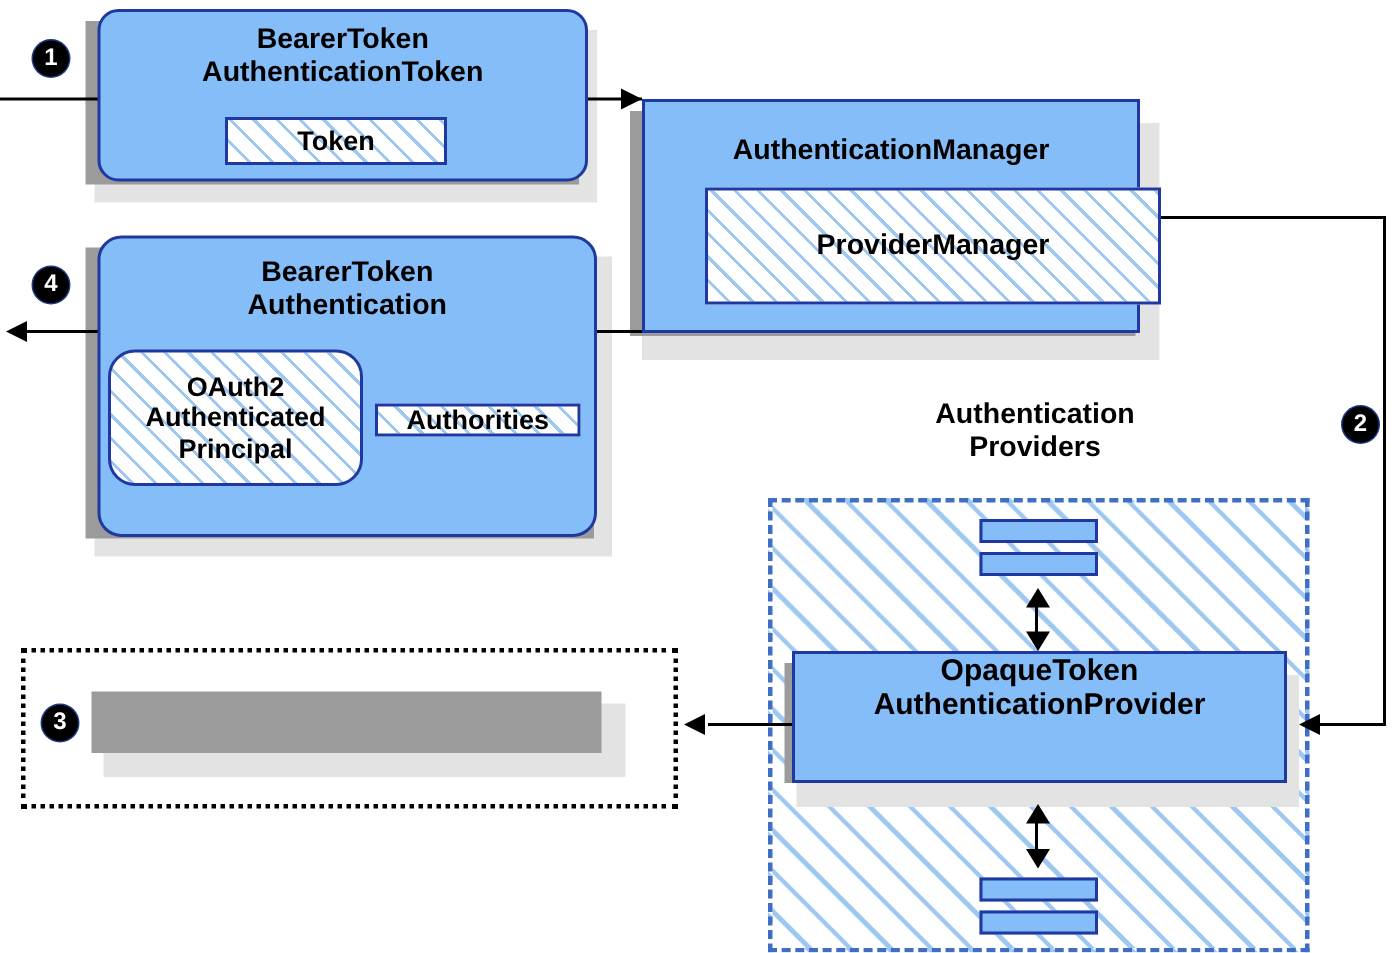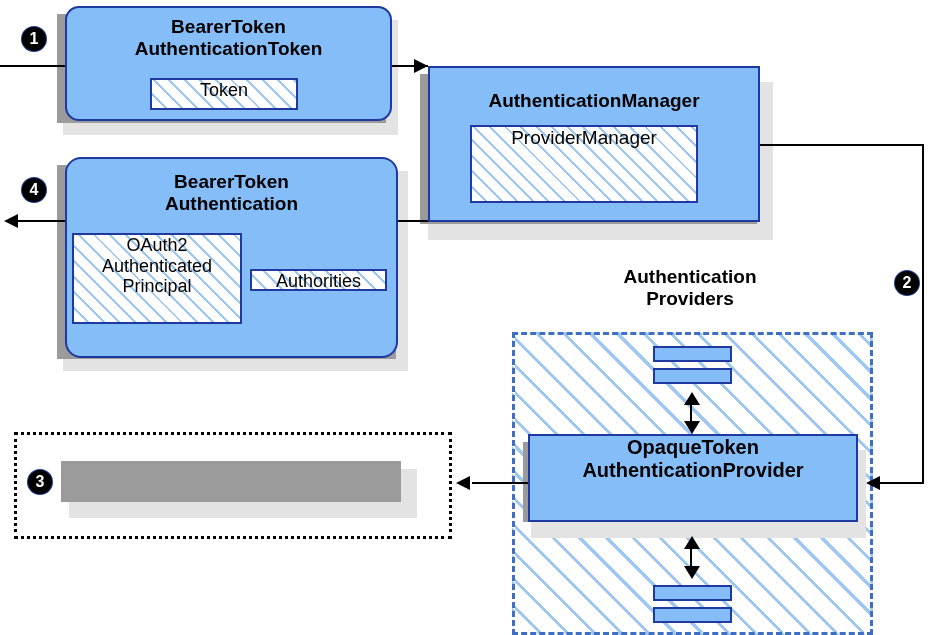--- a/index.html
+++ b/index.html
@@ -56,23 +56,24 @@
     box-sizing: border-box;
     border: 2px solid #2039a0;
     background-color: #ffffff;
     background-image: repeating-linear-gradient(
         45deg,
         rgba(255,255,255,0) 0px,
         rgba(255,255,255,0) 9px,
         #9ec7f2 9px,
         #9ec7f2 11px);
     color: #000;
-    font-weight: normal;
+    font-weight: bold;
     text-align: center;
     display: flex;
+    align-items: center;
     justify-content: center;
     white-space: pre-line;
     line-height: 1.14;
     z-index: 7;
   }
 
   
   .badge {
     position: absolute;
     width: 24px;
@@ -194,21 +195,21 @@
   <div class="line h" style="left:392px; top:65px; width:36px;"></div>
   <div class="arrow right" style="left:414px; top:59px;"></div>
 
   <div class="shadow" style="left:420px; top:74px; width:345px; height:158px;">
     <div class="s-light" style="left:8px; top:8px; width:345px; height:158px;"></div>
     <div class="s-dark" style="left:0px; top:0px; width:337px; height:150px;"></div>
   </div>
   <div class="node" style="left:428px; top:66px; width:332px; height:156px; font-size:19px; padding-top:22px;">
     <span class="title">AuthenticationManager</span>
   </div>
-  <div class="hatch" style="left:470px; top:125px; width:228px; height:78px; font-size:19px;">
+  <div class="hatch" style="left:470px; top:125px; width:304px; height:78px; font-size:19px;">
     <span>ProviderManager</span>
   </div>
 
   <div class="line h" style="left:760px; top:144px; width:164px;"></div>
   <div class="line v" style="left:922px; top:144px; height:340px;"></div>
   <div class="line h" style="left:880px; top:482px; width:44px;"></div>
   <div class="arrow left" style="left:866px; top:476px;"></div>
 
   <div class="badge" style="left:895px; top:271px;">2</div>
 
@@ -219,21 +220,21 @@
   <div class="badge" style="left:22px; top:178px;">4</div>
 
   <div class="shadow" style="left:57px; top:165px; width:345px; height:200px;">
     <div class="s-light" style="left:6px; top:6px; width:345px; height:200px;"></div>
     <div class="s-dark" style="left:0px; top:0px; width:339px; height:194px;"></div>
   </div>
   <div class="node" style="left:65px; top:157px; width:333px; height:201px; border-radius:16px; font-size:19px; padding-top:12px;">
     <span class="title">BearerToken
 Authentication</span>
   </div>
-  <div class="hatch" style="left:72px; top:233px; width:170px; height:91px; font-size:18px;">
+  <div class="hatch" style="left:72px; top:233px; width:170px; height:91px; font-size:18px;border-radius:18px;">
     <span>OAuth2
 Authenticated
 Principal</span>
   </div>
   <div class="hatch" style="left:250px; top:269px; width:137px; height:22px; font-size:18px;">
     <span>Authorities</span>
   </div>
 
   <div class="group-label" style="left:560px; top:266px; width:260px; font-size:19px;">Authentication
 Providers</div>

